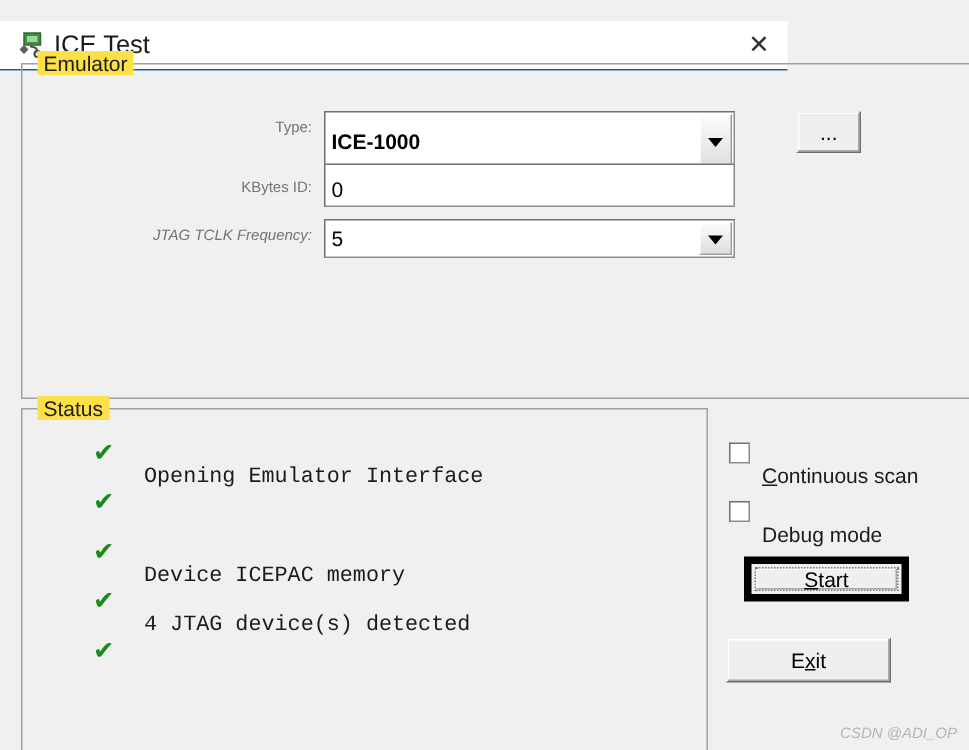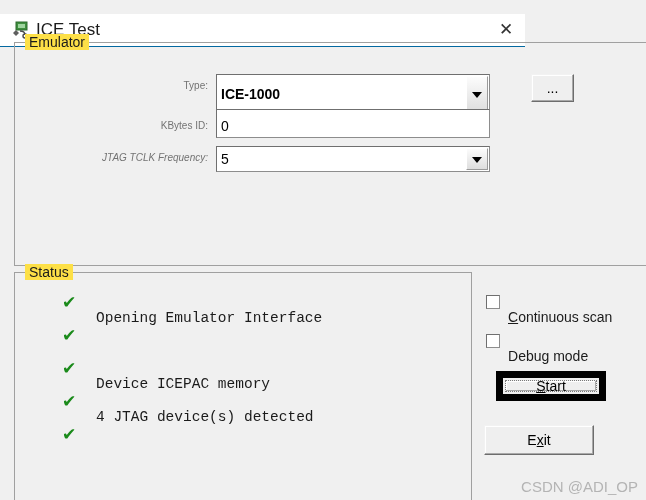--- a/index.html
+++ b/index.html
@@ -134,21 +134,21 @@
     cursor: pointer;
     user-select: none;
   }
   .win-btn .lbl {
     position: absolute;
     left: 0; right: 0; top: 50%;
     transform: translateY(-50%);
     white-space: nowrap;
   }
   .win-btn.default {
-    border: 7px solid #000000;
+    border: 5px solid #000000;
     box-shadow: none;
     padding-left: 16px;
   }
   .win-btn.default .inner {
     position: absolute;
     left: 2px; top: 2px; right: 2px; bottom: 2px;
     border: 1px dotted #7a7a7a;
     box-shadow: inset -1px -1px 0 #a9a9a9, inset 1px 1px 0 #ffffff;
   }
   .ul { text-decoration: underline; }
@@ -203,23 +203,24 @@
     line-height: 22px;
     color: #1b1b1b;
     white-space: pre;
     margin-top: 16px;
   }
 
   
   #watermark {
     position: absolute;
     right: 8px; bottom: 5px;
-    font-size: 15px;
+    font-size: 10px;
     color: #b4b4b4;
     white-space: nowrap;
+    font-style: italic;
   }
 </style>
 </head>
 <body>
 
 <div id="titlebar">
   <span id="title-icon">
     <svg width="18" height="18" viewBox="0 0 18 18">
       <rect x="4" y="1" width="11" height="8" fill="#3e8f3e" stroke="#2c6b2c" stroke-width="1"></rect>
       <rect x="6" y="3" width="7" height="4" fill="#9ed49e"></rect>

